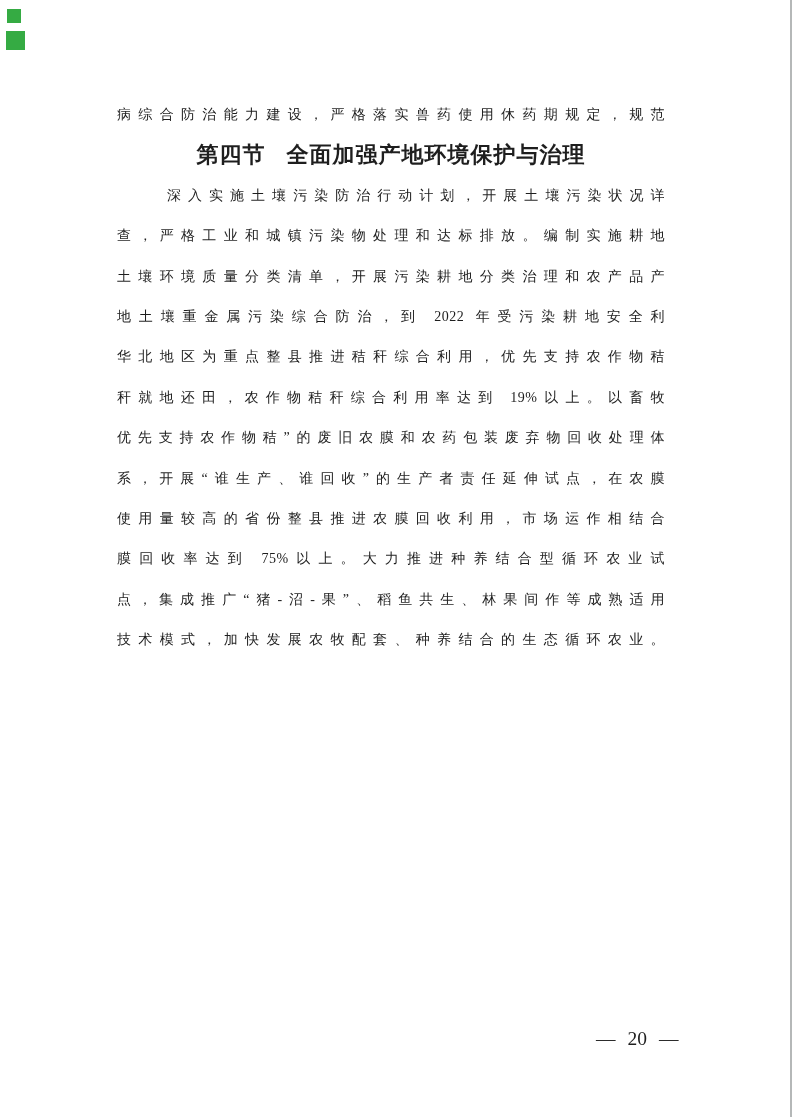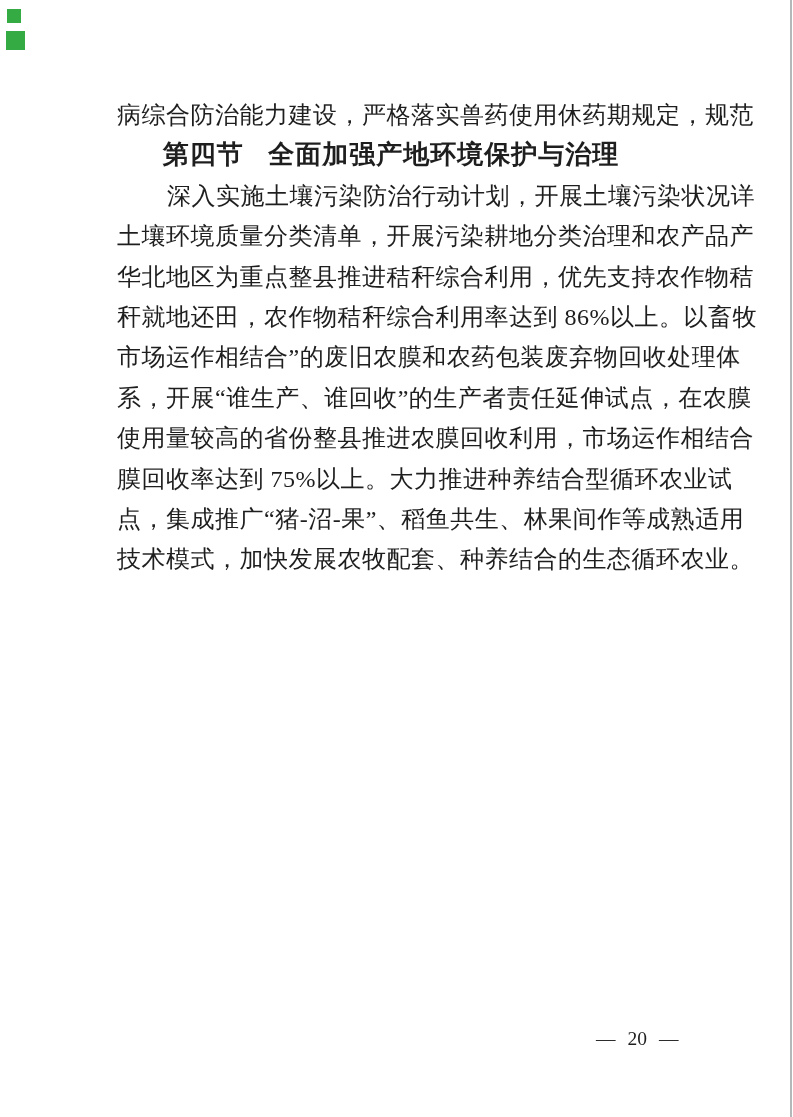--- a/index.html
+++ b/index.html
@@ -39,37 +39,37 @@
     width: 2px;
     background: var(--scan-edge-line);
   }
   .textblock {
     position: absolute;
     left: 117px;
     top: 95px;
     width: 548px;
   }
   .line {
-    font-size: 24px;
+    font-size: 14px;
     line-height: 40.4px;
     height: 40.4px;
     white-space: nowrap;
     text-align: justify;
     text-align-last: justify;
     text-justify: inter-character;
     letter-spacing: 0.5px;
   }
   .para1 .line.last {
     text-align-last: left;
   }
   .para2 .line.first {
     text-indent: 50px;
   }
   .heading {
-    font-size: 26px;
+    font-size: 22px;
     font-weight: bold;
     line-height: 40.4px;
     height: 40.4px;
     text-align: center;
     letter-spacing: 1px;
     white-space: nowrap;
   }
   .heading-number { margin-right: 0.95em; }
   .pagefooter {
     position: absolute;
@@ -96,24 +96,26 @@
   <main class="textblock">
 
     <section class="para para1">
         <div class="line first">病综合防治能力建设，严格落实兽药使用休药期规定，规范</div>
       </section>
 
     <h2 class="heading"><span class="heading-number">第四节</span><span class="heading-title">全面加强产地环境保护与治理</span></h2>
 
     <section class="para para2">
         <div class="line first">深入实施土壤污染防治行动计划，开展土壤污染状况详</div>
+        <div class="line">查，严格工业和城镇污染物处理和达标排放。编制实施耕地</div>
         <div class="line">土壤环境质量分类清单，开展污染耕地分类治理和农产品产</div>
+        <div class="line">地土壤重金属污染综合防治，到 2022 年受污染耕地安全利</div>
         <div class="line">华北地区为重点整县推进秸秆综合利用，优先支持农作物秸</div>
-        <div class="line">秆就地还田，农作物秸秆综合利用率达到 86%以上。以畜牧</div>
-        <div class="line">市场运作相结合”的废旧农膜和农药包装废弃物回收处理体</div>
+        <div class="line">秆就地还田，农作物秸秆综合利用率达到 19%以上。以畜牧</div>
+        <div class="line">优先支持农作物秸”的废旧农膜和农药包装废弃物回收处理体</div>
         <div class="line">系，开展“谁生产、谁回收”的生产者责任延伸试点，在农膜</div>
         <div class="line">使用量较高的省份整县推进农膜回收利用，市场运作相结合</div>
         <div class="line">膜回收率达到 75%以上。大力推进种养结合型循环农业试</div>
         <div class="line">点，集成推广“猪-沼-果”、稻鱼共生、林果间作等成熟适用</div>
         <div class="line last">技术模式，加快发展农牧配套、种养结合的生态循环农业。</div>
       </section>
 
   </main>
 
   <footer class="pagefooter">

